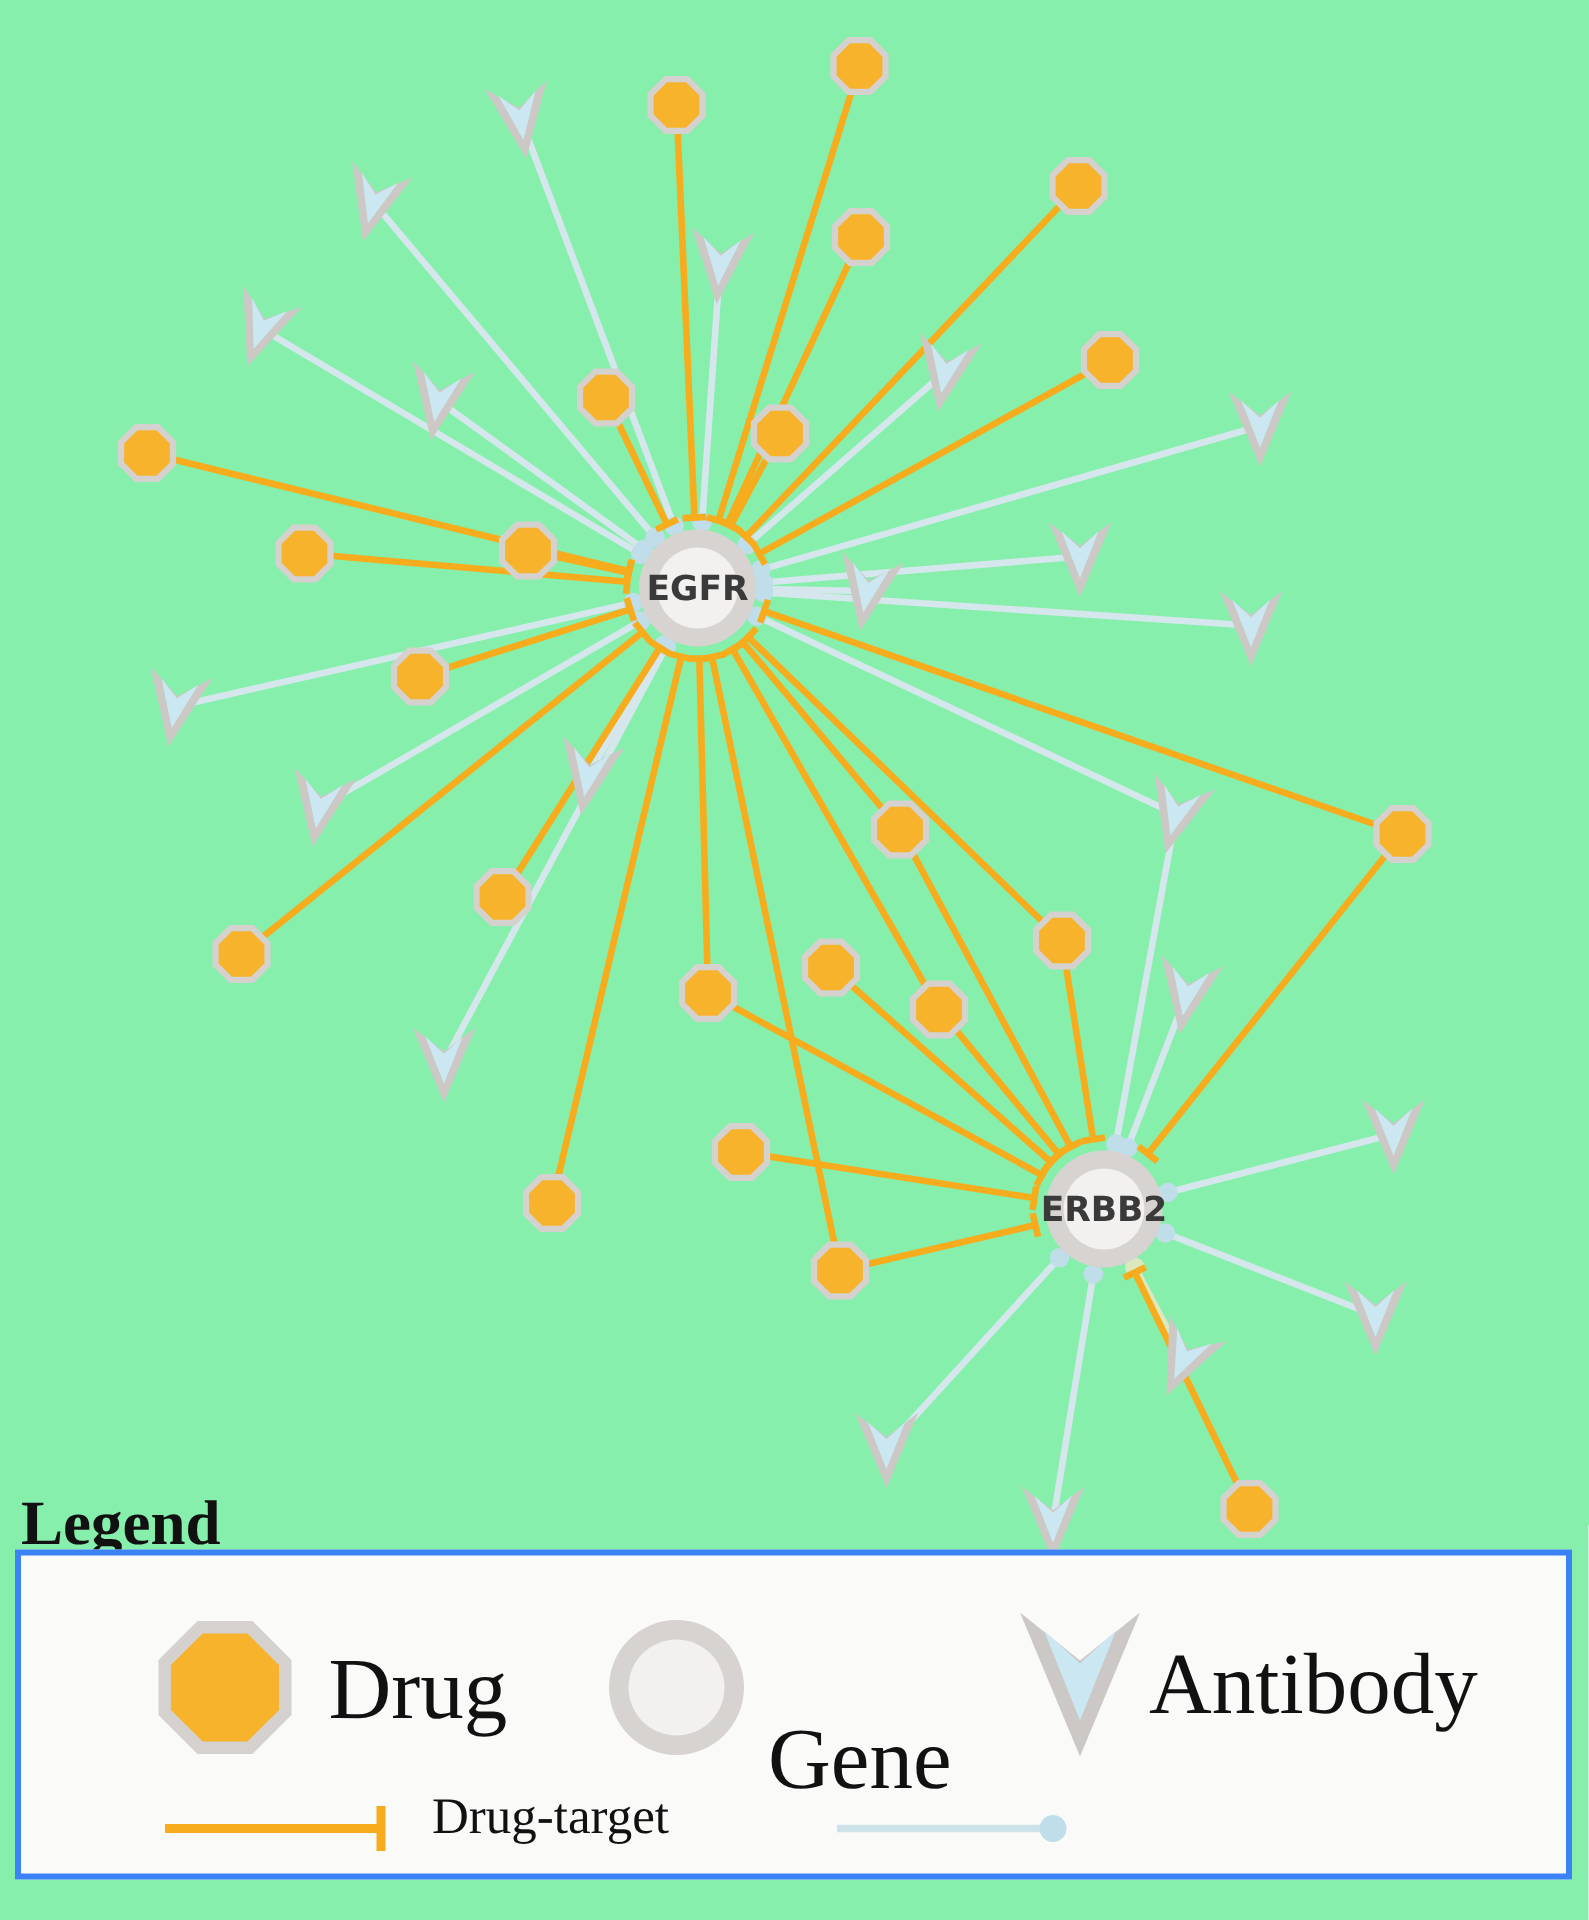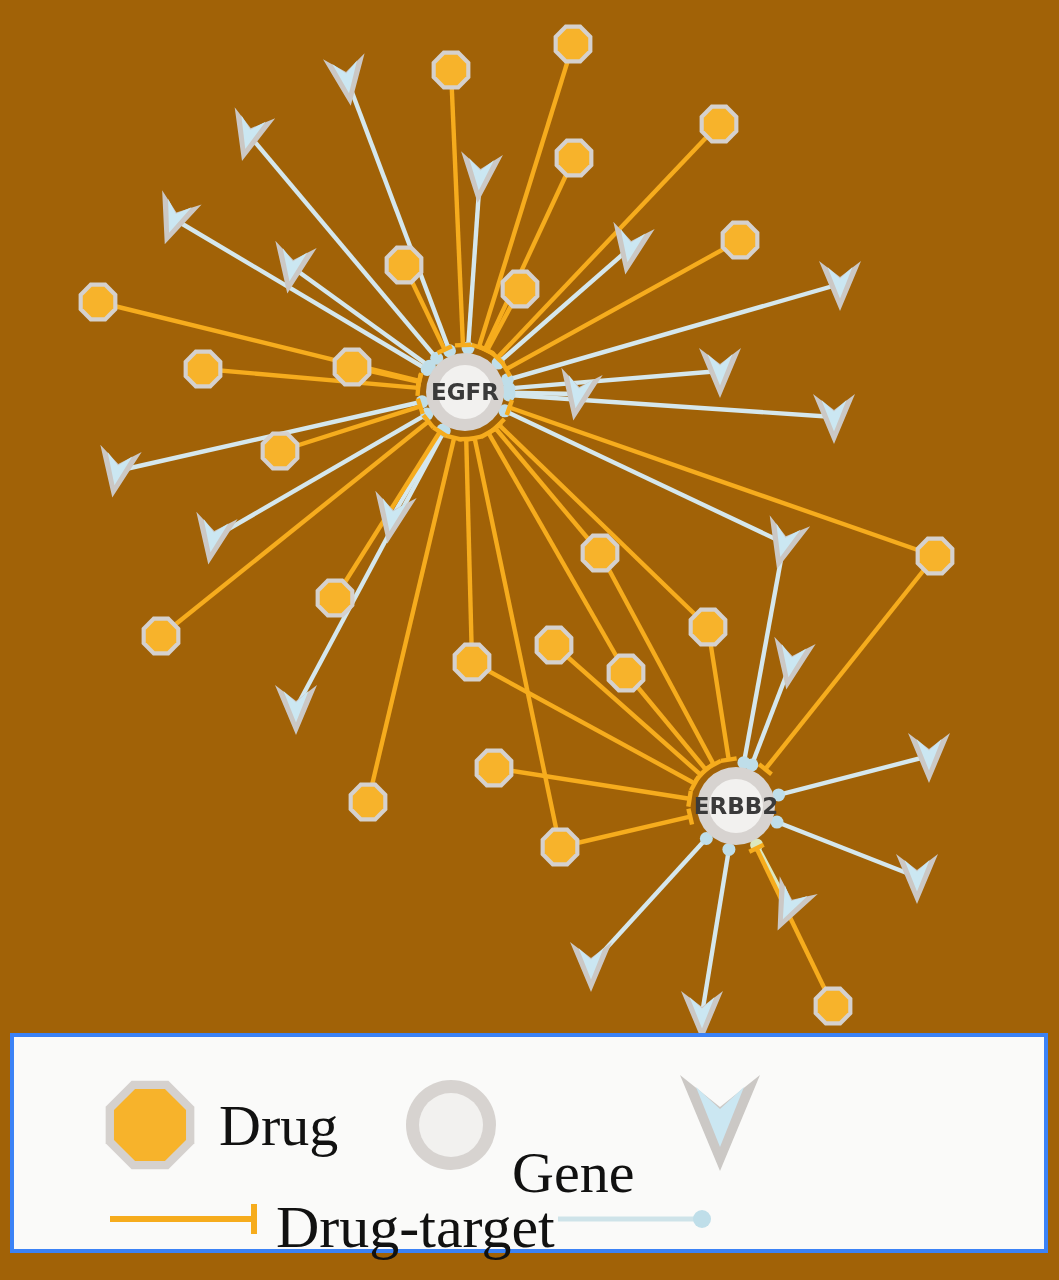--- a/index.html
+++ b/index.html
@@ -1,28 +1,28 @@
 <!DOCTYPE html>
 <html><head>
 <meta charset="utf-8">
 <style>
   html,body{margin:0;padding:0;background:#ffffff;}
-  #stage{position:relative;width:1059px;height:1280px;background:#a16207;overflow:hidden;
+  #stage{position:relative;width:1059px;height:1280px;background:#86efac;overflow:hidden;
          font-family:"DejaVu Sans", sans-serif;}
   #graph{position:absolute;left:0;top:0;}
   .node-label{font-family:"DejaVu Sans", sans-serif;font-weight:bold;font-size:18px;fill:#3B3B3B;}
   .gene-label{font-family:"DejaVu Sans", sans-serif;font-weight:bold;font-size:23px;fill:#3A3A3A;}
   #legend-title{position:absolute;left:14px;top:992px;font-family:"Liberation Serif", serif;
                 font-weight:bold;font-size:42px;color:#111;}
   #legend-box{position:absolute;left:10px;top:1033px;width:1030px;height:212px;
               border:4px solid #3b82f6;background:#FAFAF9;}
   .lg{position:absolute;}
   .lg-label{position:absolute;font-family:"Liberation Serif", serif;color:#111;white-space:nowrap;}
   .lg-label.big{font-size:58px;}
-  .lg-label.small{font-size:60px;}
+  .lg-label.small{font-size:34px;margin-left:12px;}
 </style>
 </head>
 <body>
 
 <div id="stage">
 
   <svg id="graph" width="1059" height="1045" viewBox="0 0 1059 1045">
       <line x1="347" y1="79" x2="449.4785165991545" y2="350.8286075892826" stroke="#D5E7EC" stroke-width="4.4"></line>
       <circle cx="449.4785165991545" cy="350.8286075892826" r="6.5" fill="#BFDEE9"></circle>
       <line x1="249" y1="135" x2="436.6903281061693" y2="358.31673297817366" stroke="#D5E7EC" stroke-width="4.4"></line>
@@ -392,39 +392,41 @@
       <text class="node-label" x="-1" y="-25" text-anchor="middle" dy="0.36em">HPA001383</text>
       <g transform="translate(702,1014)">
         <g transform="translate(0,0)">
           <path d="M -21,-23 L 0,27 L 21,-23 L 0,-7 Z" fill="#CBC8C5"></path>
           <path d="M -12.5,-15.5 L 0,16 L 12.5,-15.5 L 0,-4 Z" fill="#CBE7F2" transform="translate(0,-1.5)"></path>
         </g>
       </g>
       <text class="node-label" x="-1" y="-26" text-anchor="middle" dy="0.36em">CAB000043</text>
     </svg>
 
+  <div id="legend-title">Legend</div>
 
   <div id="legend-box">
 
     <svg class="lg" style="left:84px;top:36px;" width="104" height="104" viewBox="-52 -52 104 104">
       <polygon id="lg-oct-outer" fill="#D5D1CE" points="44.35,18.37 18.37,44.35 -18.37,44.35 -44.35,18.37 -44.35,-18.37 -18.37,-44.35 18.37,-44.35 44.35,-18.37"></polygon>
       <polygon id="lg-oct-inner" fill="#F7B32B" points="36.03,14.92 14.92,36.03 -14.92,36.03 -36.03,14.92 -36.03,-14.92 -14.92,-36.03 14.92,-36.03 36.03,-14.92"></polygon>
     </svg>
     <span class="lg-label big" style="left:205px;top:55px;">Drug</span>
 
     <svg class="lg" style="left:385px;top:36px;" width="104" height="104" viewBox="-52 -52 104 104">
       <circle r="45" fill="#D7D3D0"></circle>
       <circle r="32" fill="#F2F1EF"></circle>
     </svg>
     <span class="lg-label big" style="left:498px;top:58px;margin-top:44px;">Gene</span>
 
     <svg class="lg" style="left:658px;top:30px;" width="96" height="112" viewBox="-48 -52 96 112">
       <path d="M -40,-44 L 0,52 L 40,-44 L 0,-12 Z" fill="#CBC8C5"></path>
       <path d="M -24,-30 L 0,30 L 24,-30 L 0,-8 Z" fill="#CBE7F2" transform="translate(0,-2)"></path>
     </svg>
+    <span class="lg-label big" style="left:752px;top:52px;">Antibody</span>
 
     <svg class="lg" style="left:92px;top:160px;" width="165" height="44" viewBox="0 0 165 44">
       <line x1="4" y1="22" x2="148" y2="22" stroke="#F6AC1D" stroke-width="6"></line>
       <line x1="148" y1="7" x2="148" y2="37" stroke="#F6AC1D" stroke-width="6"></line>
     </svg>
     <span class="lg-label small" style="left:262px;top:156px;">Drug-target</span>
 
     <svg class="lg" style="left:540px;top:160px;" width="165" height="44" viewBox="0 0 165 44">
       <line x1="4" y1="22" x2="146" y2="22" stroke="#CEE3E9" stroke-width="5"></line>
       <circle cx="148" cy="22" r="9" fill="#BFDEE9"></circle>

